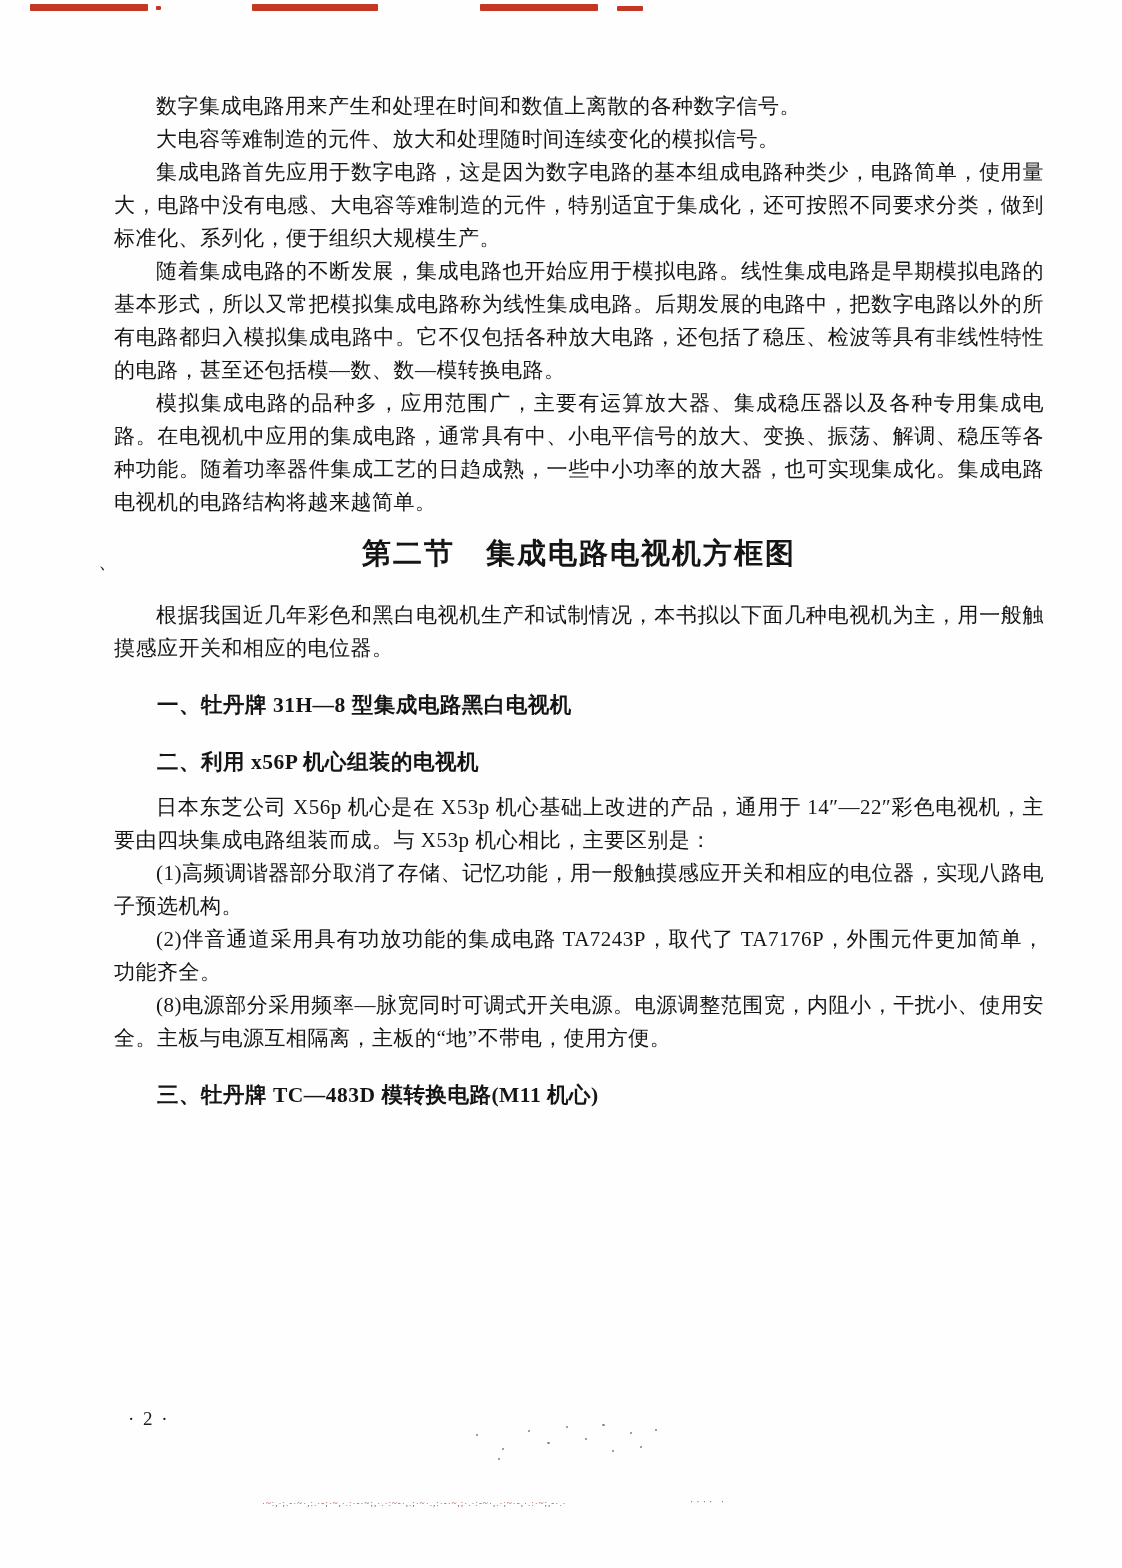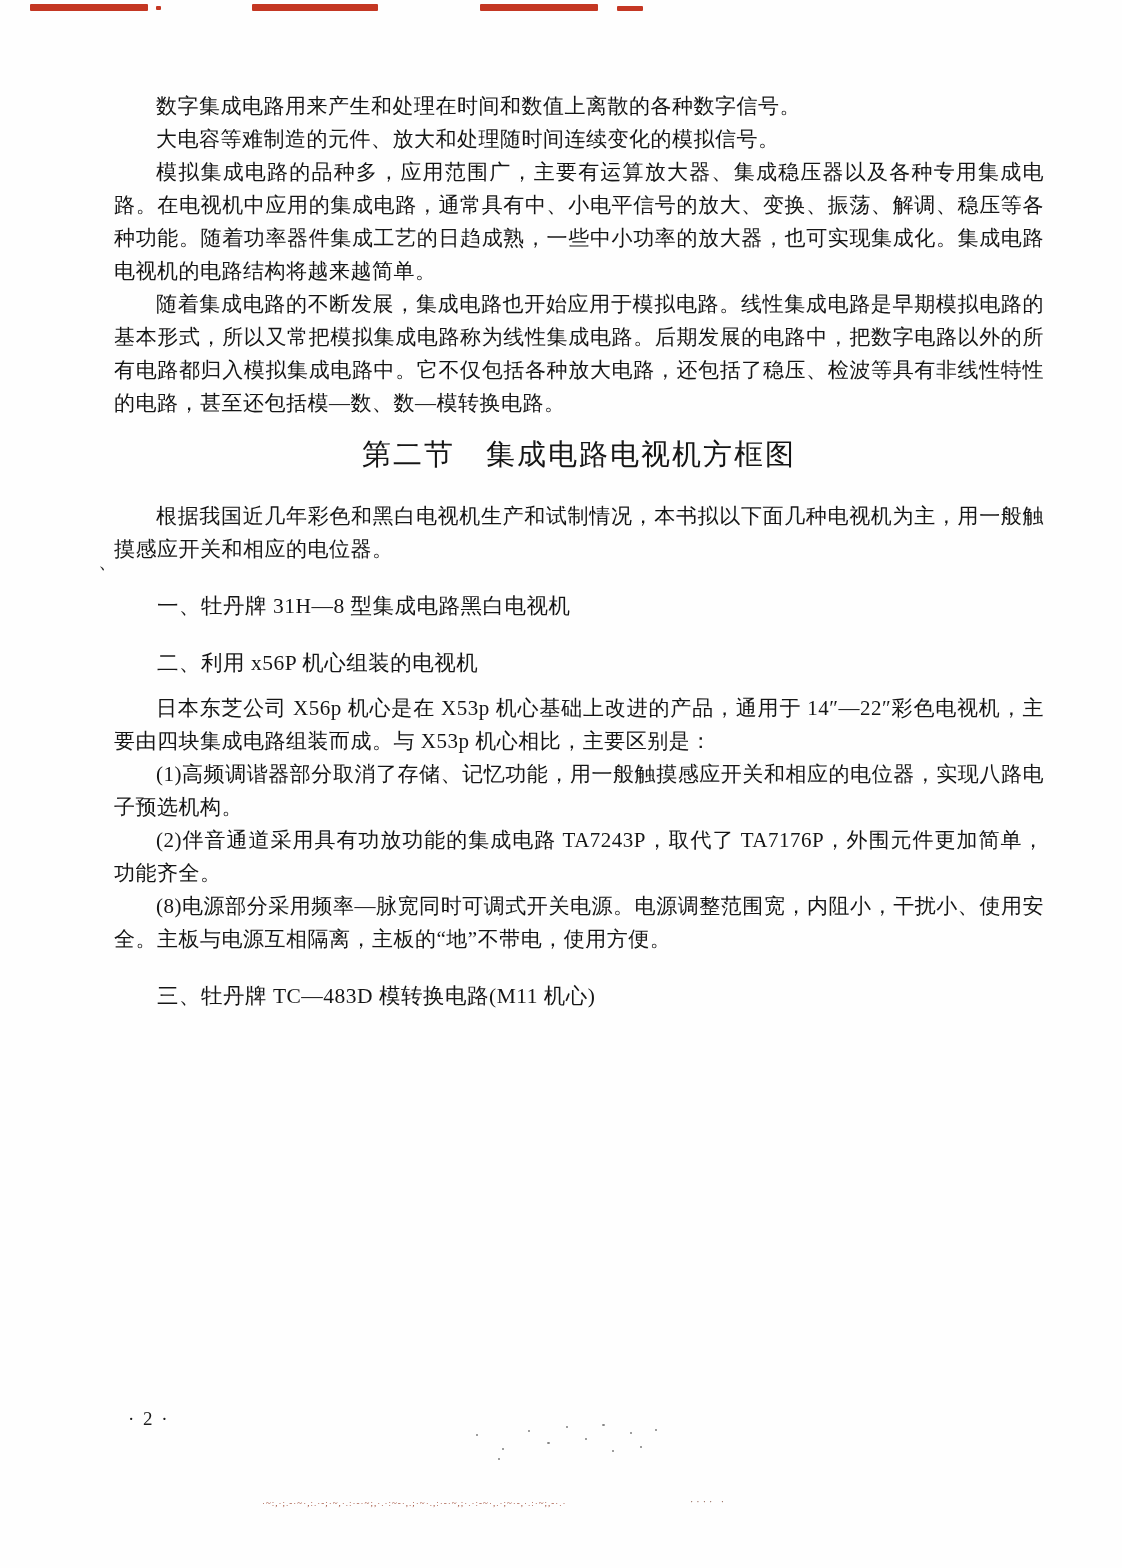--- a/index.html
+++ b/index.html
@@ -20,26 +20,26 @@
   .tm4{left:617px;top:6px;width:26px;height:5px;}
 
   .content{
     position:absolute;left:114px;top:90px;width:930px;
     font-size:21px;line-height:33px;
     text-align:justify;letter-spacing:0.5px;
   }
   .content p{margin:0;text-indent:2em;}
   .section-title{
     margin:14px 0 26px;
-    font-size:29px;font-weight:normal;text-align:center;
+    font-size:29px;font-weight:bold;text-align:center;
     letter-spacing:2px;line-height:40px;text-indent:0;
   }
   .subhead{
     margin:24px 0 12px;
-    font-size:21.5px;font-weight:normal;
+    font-size:21.5px;font-weight:bold;
     text-indent:2em;line-height:33px;letter-spacing:0.5px;
   }
   .margin-mark{
     position:absolute;left:98px;top:548px;
     font-size:20px;color:#222;
   }
   .page-number{
     position:absolute;left:128px;top:1408px;
     font-size:19px;letter-spacing:2px;color:#1b1b1b;
   }
@@ -67,22 +67,23 @@
     <span class="tm2"></span>
     <span class="tm3"></span>
     <span class="tm4"></span>
   </div>
 
   <span class="margin-mark">、</span>
 
   <main class="content">
     <p>数字集成电路用来产生和处理在时间和数值上离散的各种数字信号。</p>
     <p>大电容等难制造的元件、放大和处理随时间连续变化的模拟信号。</p>
+    <p>集成电路首先应用于数字电路，这是因为数字电路的基本组成电路种类少，电路简单，使用量大，电路中没有电感、大电容等难制造的元件，特别适宜于集成化，还可按照不同要求分类，做到标准化、系列化，便于组织大规模生产。</p>
+    <p>随着集成电路的不断发展，集成电路也开始应用于模拟电路。线性集成电路是早期模拟电路的基本形式，所以又常把模拟集成电路称为线性集成电路。后期发展的电路中，把数字电路以外的所有电路都归入模拟集成电路中。它不仅包括各种放大电路，还包括了稳压、检波等具有非线性特性的电路，甚至还包括模—数、数—模转换电路。</p>
     <p>模拟集成电路的品种多，应用范围广，主要有运算放大器、集成稳压器以及各种专用集成电路。在电视机中应用的集成电路，通常具有中、小电平信号的放大、变换、振荡、解调、稳压等各种功能。随着功率器件集成工艺的日趋成熟，一些中小功率的放大器，也可实现集成化。集成电路电视机的电路结构将越来越简单。</p>
-    <p>随着集成电路的不断发展，集成电路也开始应用于模拟电路。线性集成电路是早期模拟电路的基本形式，所以又常把模拟集成电路称为线性集成电路。后期发展的电路中，把数字电路以外的所有电路都归入模拟集成电路中。它不仅包括各种放大电路，还包括了稳压、检波等具有非线性特性的电路，甚至还包括模—数、数—模转换电路。</p>
 
     <h2 class="section-title">第二节　集成电路电视机方框图</h2>
 
     <p>根据我国近几年彩色和黑白电视机生产和试制情况，本书拟以下面几种电视机为主，用一般触摸感应开关和相应的电位器。</p>
 
     <h3 class="subhead">一、牡丹牌 31H—8 型集成电路黑白电视机</h3>
 
     <h3 class="subhead">二、利用 x56P 机心组装的电视机</h3>
     <p>日本东芝公司 X56p 机心是在 X53p 机心基础上改进的产品，通用于 14″—22″彩色电视机，主要由四块集成电路组装而成。与 X53p 机心相比，主要区别是：</p>
     <p>(1)高频调谐器部分取消了存储、记忆功能，用一般触摸感应开关和相应的电位器，实现八路电子预选机构。</p>

